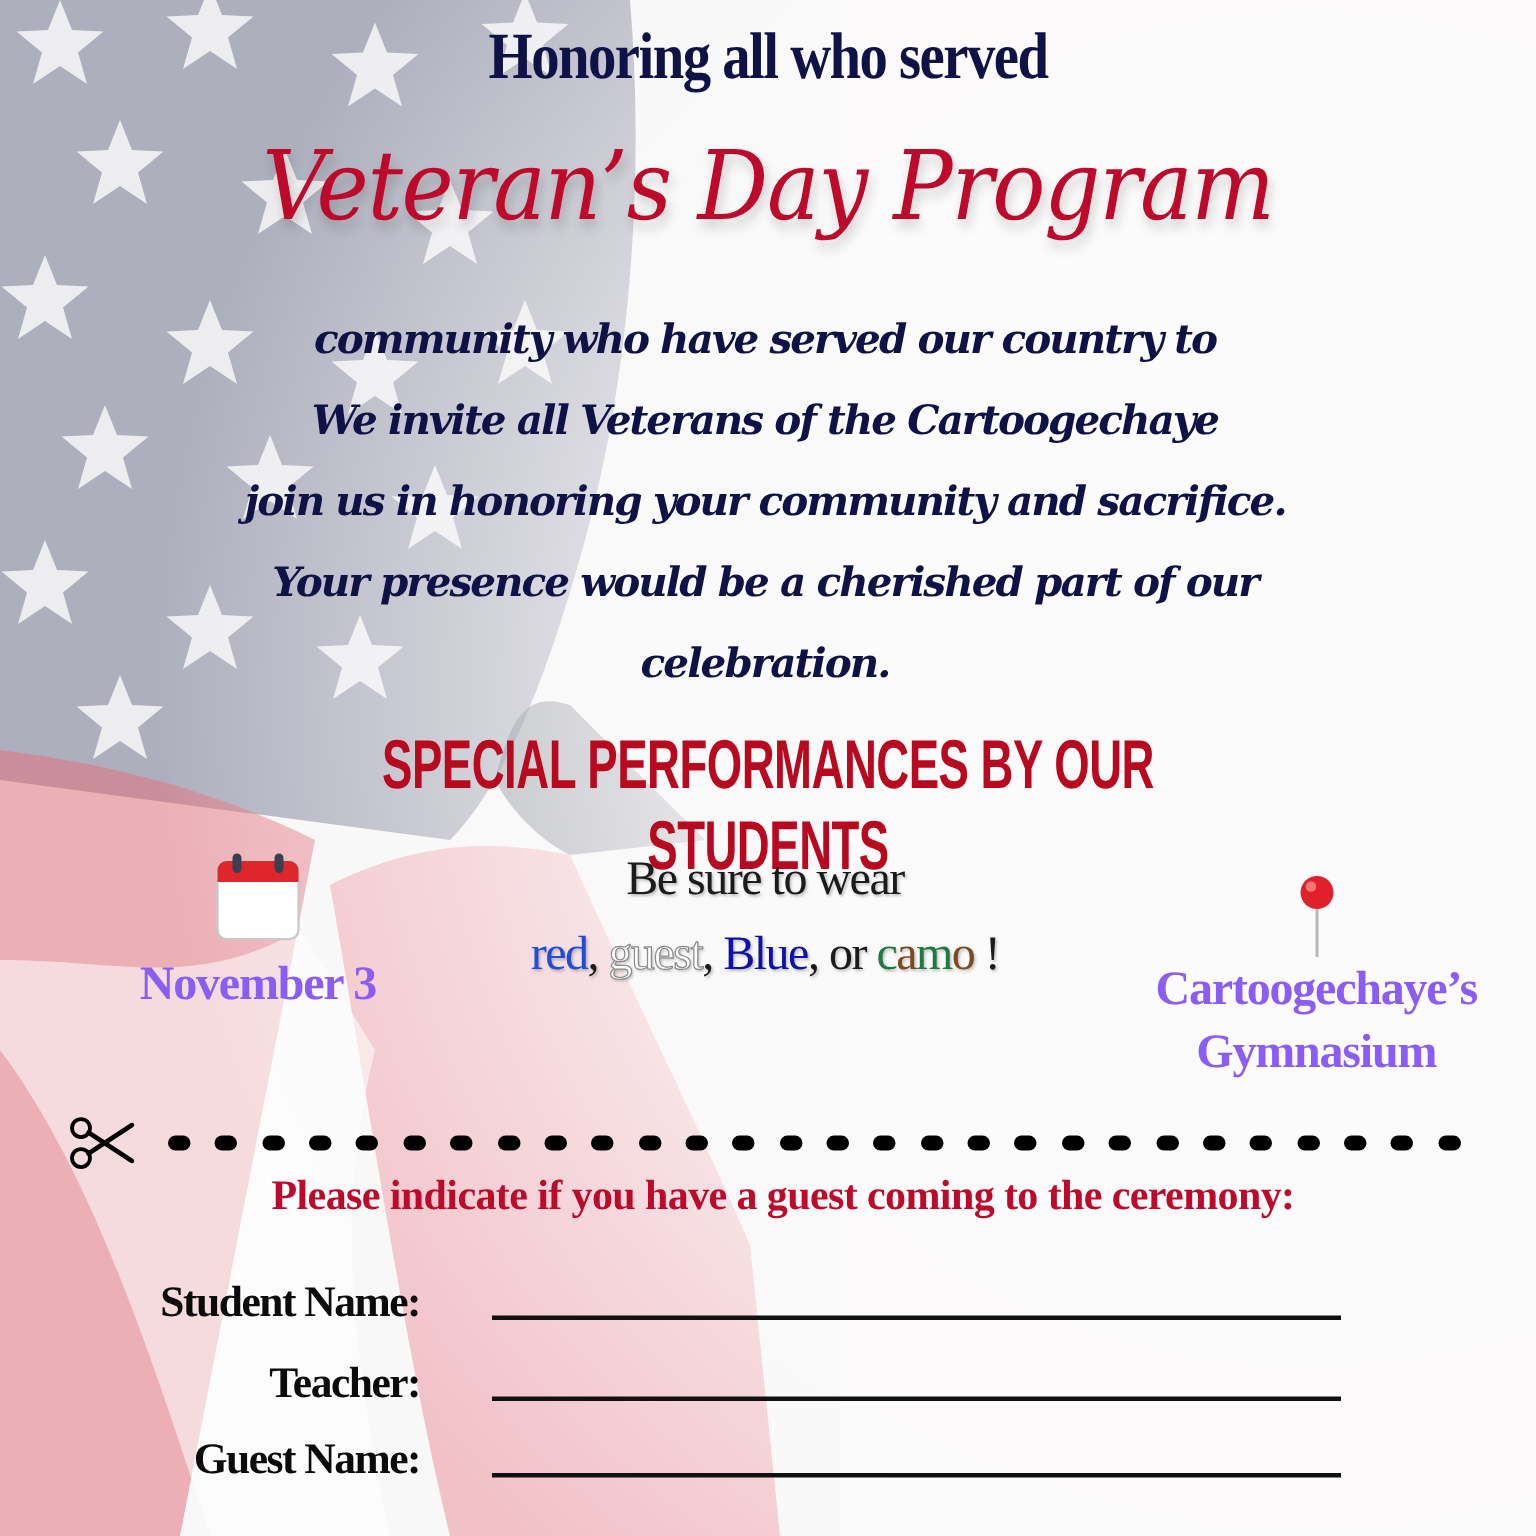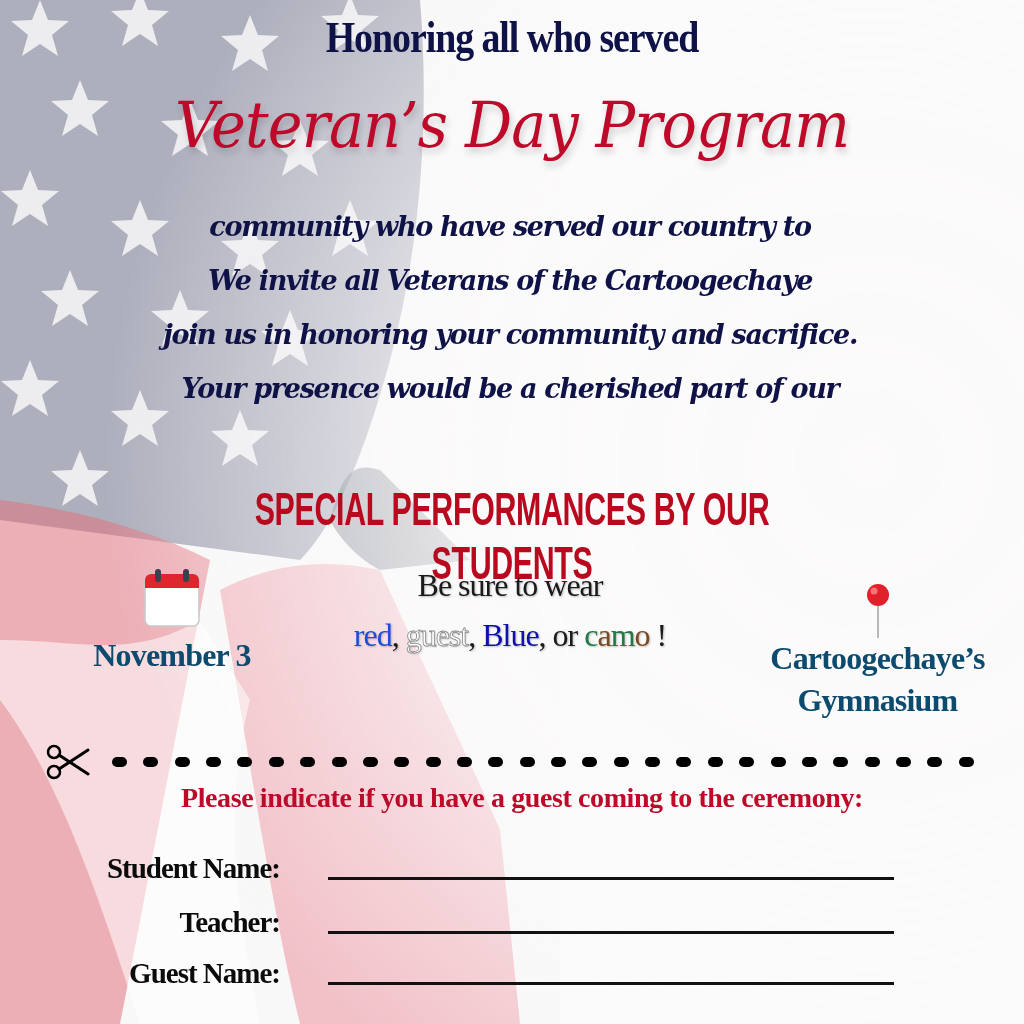--- a/index.html
+++ b/index.html
@@ -76,21 +76,21 @@
       text-align: center;
     }
     .cal-icon {
       display: block; margin: 0 auto; width: 58px; height: 60px; position: relative;
     }
     .date-text, .loc-text {
       font-family: "Liberation Serif", serif;
       font-weight: bold;
       font-size: 32px;
       line-height: 44px;
-      color: #0c4a6e;
+      color: #8b5cf6;
       letter-spacing: -0.8px;
     }
     .date-text { margin-top: 5px; }
     .location-block {
       position: absolute; left: 745px; width: 265px; top: 582px;
       text-align: center;
     }
     .pin-icon { display: block; margin: 0 auto; width: 30px; height: 56px; }
     .loc-text { margin-top: -2px; }
 
@@ -181,20 +181,21 @@
 <div class="content">
 
   <div class="headline">Honoring all who served</div>
   <div class="title-script">Veteran’s Day Program</div>
 
   <div class="invite">
     <span>community who have served our country to</span>
     <span>We invite all Veterans of the Cartoogechaye</span>
     <span>join us in honoring your community and sacrifice.</span>
     <span>Your presence would be a cherished part of our</span>
+    <span>celebration.</span>
   </div>
 
   <div class="performances">SPECIAL PERFORMANCES BY OUR STUDENTS</div>
 
   <div class="wear">
     <div>Be sure to wear</div>
     <div class="line2"><span class="c-red">red</span><span>, </span><span class="c-white">guest</span><span>, </span><span class="c-blue">Blue</span><span>, or </span><span><span class="c-green">c</span><span class="c-brown">a</span><span class="c-green">m</span><span class="c-brown">o</span></span><span> !</span></div>
   </div>
 
   <div class="date-block">

